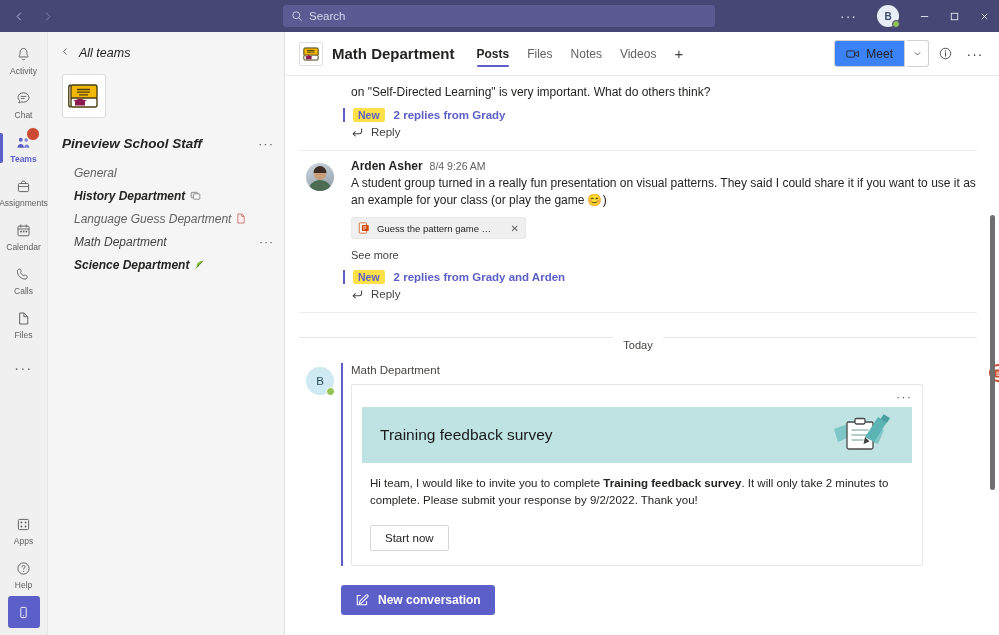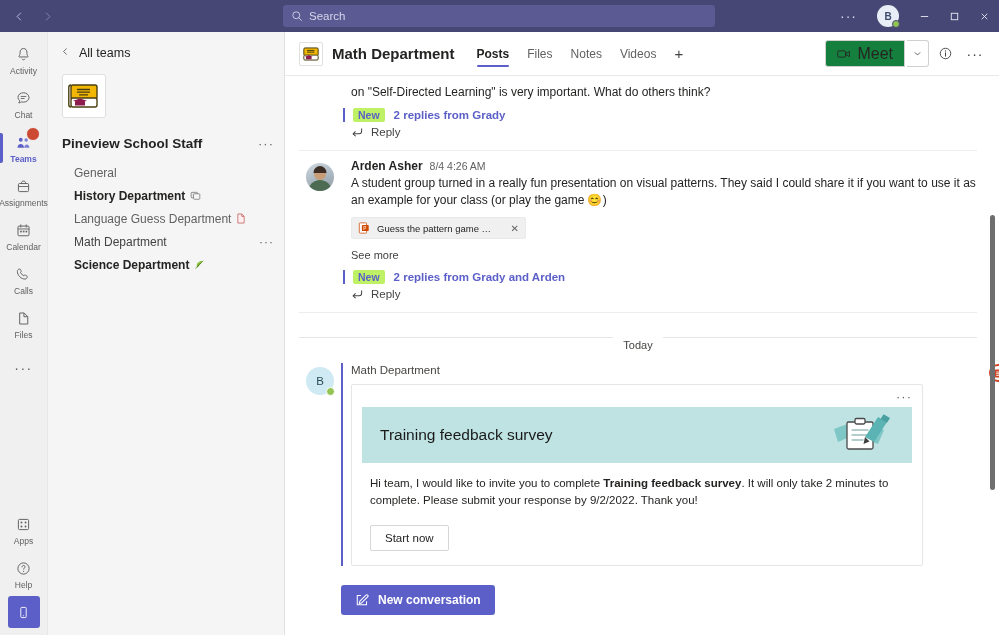--- a/index.html
+++ b/index.html
@@ -72,21 +72,21 @@
   }
   .rail-spacer { flex: 1 1 auto; }
   .rail-download {
     width: 32px; height: 32px; background: #5b5fc7; border-radius: 3px;
     display: flex; align-items: center; justify-content: center; margin-bottom: 7px; cursor: pointer;
   }
 
   
   .sidebar {
     width: 237px; flex: 0 0 237px; background: #f5f5f5; border-right: 1px solid #e1e1e1;
-    display: flex; flex-direction: column; padding-top: 8px;
+    display: flex; flex-direction: column; padding-top: 8px; font-style: italic;
   }
   .allteams { display: flex; align-items: center; gap: 9px; padding: 6px 0 6px 13px; cursor: pointer; }
   .allteams .at-chev { color: #424242; font-size: 12px; }
   .allteams .at-label { font-size: 12.5px; color: #252423; }
   .team-avatar-row { padding: 8px 0 0 14px; }
   .team-avatar {
     width: 44px; height: 44px; border-radius: 3px; background: #ffffff;
     border: 1px solid #e0e0e0; display: flex; align-items: center; justify-content: center;
     overflow: hidden; cursor: pointer;
   }
@@ -122,22 +122,22 @@
   }
   .tab.active { color: #252423; font-weight: bold; }
   .tab.active::after {
     content: ""; position: absolute; left: 8px; right: 8px; bottom: 9px; height: 2px;
     background: #5b5fc7; border-radius: 1px;
   }
   .tab-add { color: #424242; font-size: 15px; padding: 0 8px; cursor: pointer; }
   .hdr-right { margin-left: auto; display: flex; align-items: center; gap: 2px; }
   .meet-btn {
     display: flex; align-items: center; gap: 6px; height: 27px; padding: 0 11px;
-    border: 1px solid #d1d1d1; border-radius: 3px 0 0 3px; background: #15803d;
-    font-size: 16px; color: #252423; cursor: pointer;
+    border: 1px solid #d1d1d1; border-radius: 3px 0 0 3px; background: #3b82f6;
+    font-size: 12px; color: #252423; cursor: pointer;
   }
   .meet-chev {
     height: 27px; width: 22px; border: 1px solid #d1d1d1; border-left: none;
     border-radius: 0 3px 3px 0; background: #fff;
     display: flex; align-items: center; justify-content: center; color: #424242; font-size: 9px; cursor: pointer;
   }
   .hdr-ico { width: 28px; height: 28px; display: flex; align-items: center; justify-content: center; color: #424242; cursor: pointer; }
 
   
   .msg-scroll { flex: 1 1 auto; overflow: hidden; position: relative; background: #fff; }
@@ -181,21 +181,21 @@
   .attach-chip {
     display: inline-flex; align-items: center; gap: 7px; background: #f0f0f0;
     border: 1px solid #eaeaea; border-radius: 2px; height: 22px;
     padding: 0 6px 0 6px; margin-top: 8px; max-width: 175px; cursor: pointer;
   }
   .attach-name { font-size: 9.5px; color: #252423; white-space: nowrap; overflow: hidden; text-overflow: ellipsis; }
   .attach-x { margin-left: 12px; color: #616161; font-size: 10px; cursor: pointer; }
   .see-more { font-size: 11px; color: #424242; margin-top: 10px; cursor: pointer; }
   .replies-bar { display: flex; align-items: center; gap: 9px; margin-top: 9px; }
   .new-badge {
-    font-size: 10.5px; font-weight: bold; color: #5b5fc7; background: #bef264;
+    font-size: 10.5px; font-weight: bold; color: #5b5fc7; background: #fde047;
     border-radius: 2px; padding: 1px 5px;
   }
   .replies-text { font-size: 11.5px; font-weight: bold; color: #5b5fc7; cursor: pointer; }
   .reply-row {
     display: flex; align-items: center; gap: 7px; margin-top: 0; padding: 4px 0 6px 0;
     border-top: 1px solid #f0f0f0; color: #424242; font-size: 11.5px; cursor: pointer;
   }
   .msg-divider { border-bottom: 1px solid #ededed; margin: 6px 0 0 0; }
 
   .today-sep { display: flex; align-items: center; gap: 10px; margin: 10px 0 6px 0; }
@@ -585,21 +585,21 @@
             <div class="msg-avatar-col">
               <div class="avatar-photo">
                 <span class="shoulders"></span>
                 <span class="face"></span>
                 <span class="hair"></span>
               </div>
             </div>
             <div class="msg-body">
               <div class="msg-meta">
                 <span class="msg-author">Arden Asher</span>
-                <span class="msg-time">8/4 4:26 AM</span>
+                <span class="msg-time">8/4 9:26 AM</span>
               </div>
               <div class="msg-text">A student group turned in a really fun presentation on visual patterns. They said I could share it if you want to use it as an example for your class (or play the game 😊)</div>
               <div class="attach-chip">
                 <span class="icon">
                   <svg width="12" height="12" viewBox="0 0 14 14">
                       <rect x="1.5" y="1" width="8.5" height="12" rx="1" fill="#fff" stroke="#d04a02" stroke-width=".9"></rect>
                       <rect x="4.5" y="3.5" width="8" height="7" rx="1" fill="#d04a02"></rect>
                       <text x="6" y="9" font-size="5.5" fill="#fff" font-family="Liberation Sans">P</text>
                     </svg>
                 </span>

